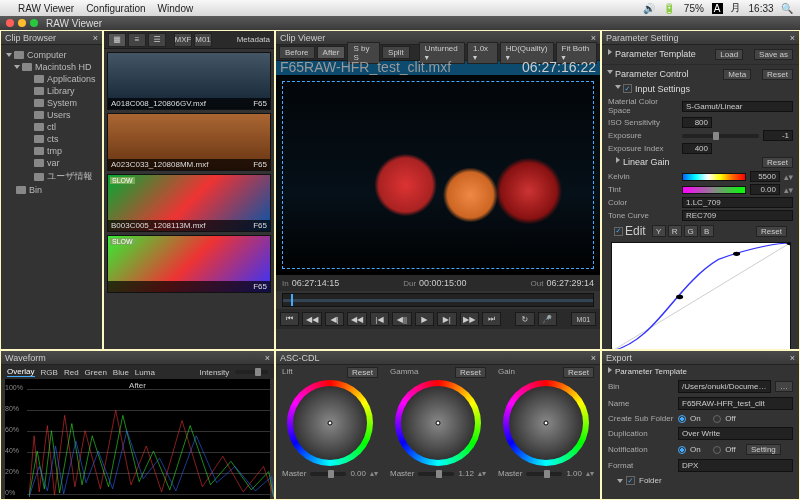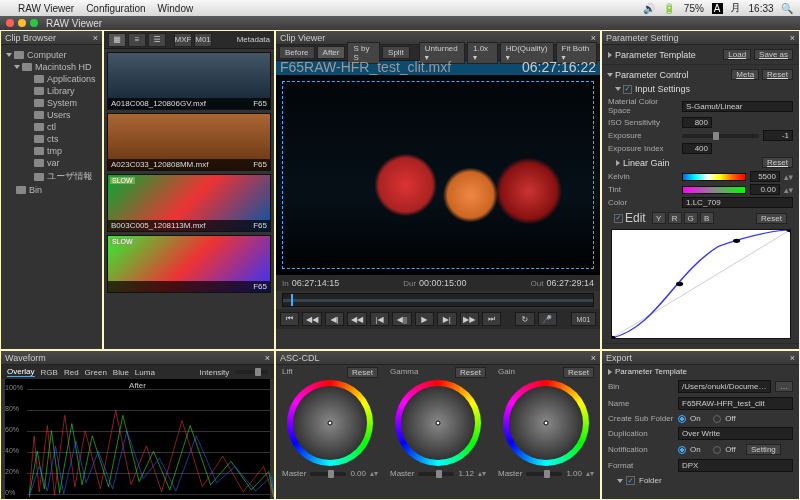--- a/index.html
+++ b/index.html
@@ -38,22 +38,22 @@
 .splash { position:absolute; inset:0; background: radial-gradient(circle at 40% 55%, #d33 0%, #a22 12%, transparent 14%), radial-gradient(circle at 60% 60%, #e84 0%, #c62 10%, transparent 12%), radial-gradient(circle at 78% 58%, #c33 0%, #811 10%, transparent 12%), linear-gradient(#020508, #061018 60%, #000); }
 .viewer-tc { height: 16px; display: flex; align-items: center; justify-content: space-between; padding: 0 6px; font-size: 9px; color: #ccc; background: #2a2a2a; }
 .viewer-tc .lbl { color: #888; font-size: 8px; margin-right: 3px; }
 .timeline { height: 14px; background: #222; margin: 2px 6px; position: relative; border: 1px solid #111; }
 .timeline .bar { position: absolute; left: 0; right: 0; top: 5px; height: 3px; background: #345; }
 .timeline .head { position: absolute; left: 8px; top: 0; width: 2px; height: 100%; background: #4af; }
 .transport { height: 20px; display: flex; align-items: center; justify-content: center; gap: 3px; background: #2a2a2a; padding: 0 4px; }
 .tp-btn { width: 20px; height: 14px; background: #3a3a3a; border: 1px solid #1a1a1a; color: #ccc; display: flex; align-items: center; justify-content: center; cursor: pointer; font-size: 8px; }
 .params { font-size: 9px; overflow-y: auto; height: calc(100% - 14px); }
 .param-section { padding: 2px 6px; border-bottom: 1px solid #2a2a2a; }
-.param-hdr { display: flex; align-items: center; gap: 3px; color: #ddd; padding: 2px 0; }
-.param-hdr .btns { margin-left: auto; display: flex; gap: 3px; text-decoration: underline; }
+.param-hdr { display: flex; gap: 3px; color: #ddd; padding: 2px 0; }
+.param-hdr .btns { margin-left: auto; display: flex; gap: 11px; }
 .mini-btn { background: #444; border: 1px solid #222; color: #ccc; font-size: 8px; padding: 0 4px; cursor: pointer; }
 .param-row { display: flex; align-items: center; padding: 1px 0; gap: 4px; }
 .param-row .lbl { width: 70px; color: #aaa; font-size: 8px; }
 .param-row .val { background: #222; border: 1px solid #111; color: #ccc; font-size: 8px; padding: 0 3px; min-width: 30px; text-align: right; }
 .slider { flex: 1; height: 4px; background: #222; position: relative; border-radius: 2px; }
 .slider .knob { position: absolute; top: -2px; width: 6px; height: 8px; background: #888; border-radius: 1px; }
 .gradient-slider { flex: 1; height: 8px; border: 1px solid #111; }
 .kelvin-grad { background: linear-gradient(90deg, #06f, #0ff, #fff, #ff0, #f60, #f00); }
 .tint-grad { background: linear-gradient(90deg, #f0f, #888, #0f0); }
 .curve-box { width: 180px; height: 110px; background: #fff; margin: 2px auto; position: relative; border: 1px solid #111; }
@@ -350,20 +350,24 @@
         <div class="param-row">
             <span class="lbl">Tint</span>
             <div class="gradient-slider tint-grad"></div>
             <span class="val">0.00</span>
             <span style="color:#888">▴▾</span>
           </div>
         <div class="param-row">
             <span class="lbl">Color</span>
             <span class="val" style="flex:1;text-align:left">1.LC_709</span>
           </div>
+        <div class="param-row">
+            <span class="lbl">Tone Curve</span>
+            <span class="val" style="flex:1;text-align:left">REC709</span>
+          </div>
         <div class="curve-tabs">
           <span class="chk">✓</span>
             <span style="font-size:12px;margin-right:4px">Edit</span>
           <div class="ct">Y</div>
           <div class="ct">R</div>
           <div class="ct">G</div>
           <div class="ct">B</div>
           <div style="flex:1"></div>
             <span class="mini-btn">Reset</span>
         </div>

